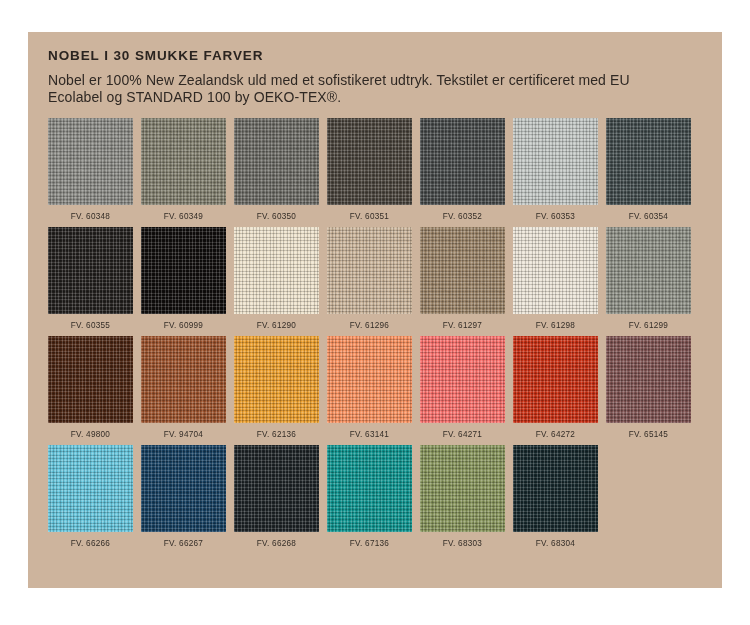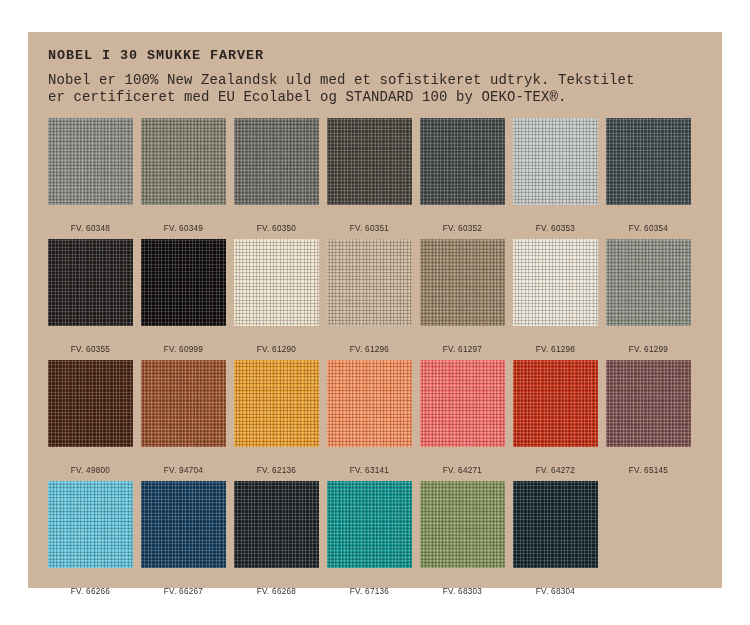--- a/index.html
+++ b/index.html
@@ -21,21 +21,20 @@
     left: 28px;
     top: 32px;
     width: 694px;
     height: 556px;
     background: #cdb49d;
     box-sizing: border-box;
   }
 
   .header {
     padding: 16px 12px 0 20px;
-    font-family: Liberation Mono, monospace;
   }
 
   .title {
     font-size: 13.5px;
     font-weight: bold;
     letter-spacing: 0.9px;
     color: #2b2420;
     margin: 0 0 9px 0;
     white-space: nowrap;
   }
@@ -133,21 +132,21 @@
         rgba(0,0,0,0.00) 15px,
         rgba(0,0,0,0.00) 31px
       );
     mix-blend-mode: overlay;
     opacity: 0.85;
   }
 
   .label {
     font-size: 8.2px;
     color: #332c26;
-    margin-top: 19px;
+    margin-top: 7px;
     letter-spacing: 0.25px;
     white-space: nowrap;
   }
 </style>
 </head>
 <body>
 
 <div class="page">
 
   <div class="header">

